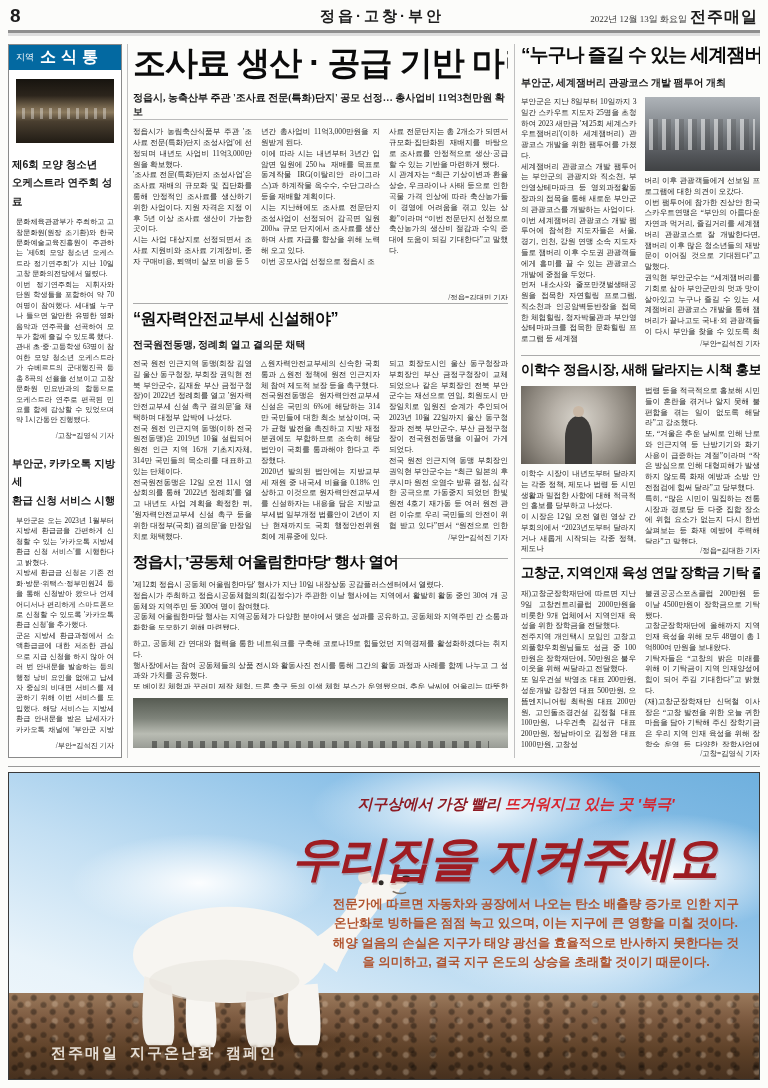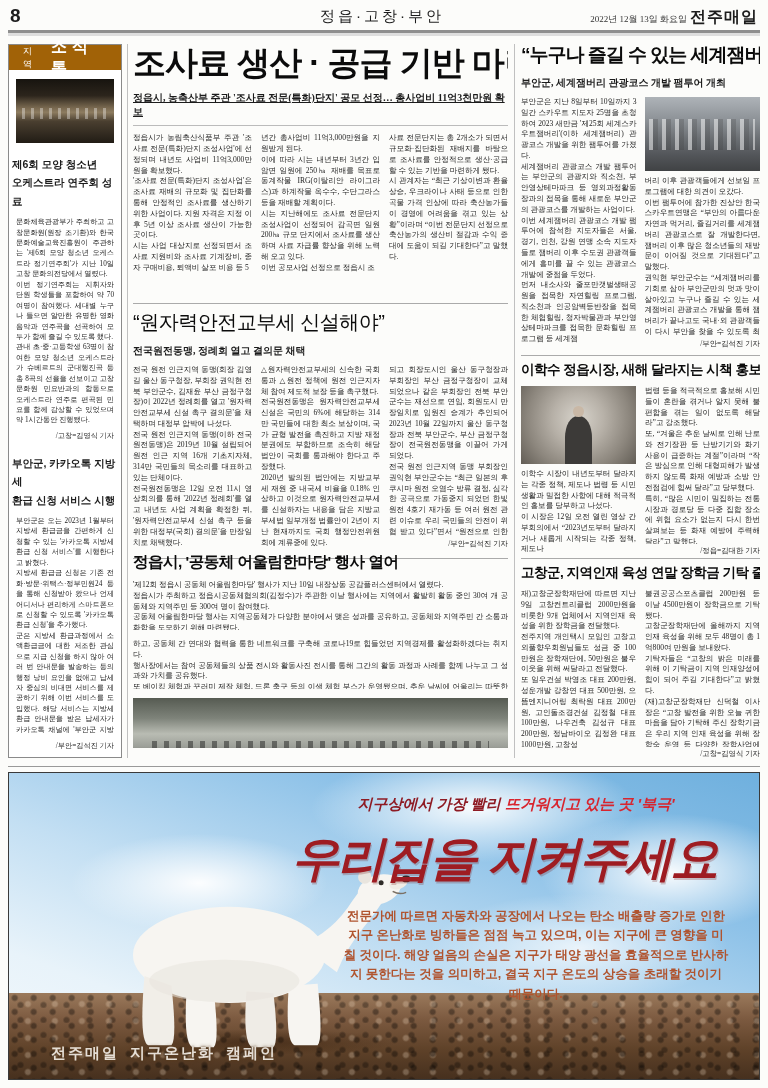--- a/index.html
+++ b/index.html
@@ -2,54 +2,54 @@
 <html><head>
 <meta charset="utf-8">
 <style>
   html,body{margin:0;padding:0;}
   body{width:768px;height:1088px;background:#fcfcfa;font-family:"Liberation Serif","DejaVu Serif",serif;color:#1c1c1c;overflow:hidden;}
   #page{position:relative;width:768px;height:1088px;}
 
   
   .hdr{position:absolute;left:10px;right:10px;top:5px;height:24px;}
   .hdr-num{position:absolute;left:0;top:0;font-size:19px;font-weight:bold;font-family:"Liberation Sans","DejaVu Sans",sans-serif;}
-  .hdr-section{position:absolute;left:0;right:4px;top:2px;text-align:center;font-size:15px;font-weight:normal;letter-spacing:3px;font-family:"Liberation Sans","DejaVu Sans",sans-serif;}
+  .hdr-section{position:absolute;left:0;right:4px;top:2px;text-align:center;font-size:15px;font-weight:bold;letter-spacing:3px;font-family:"Liberation Sans","DejaVu Sans",sans-serif;}
   .hdr-meta{position:absolute;right:0;top:2px;display:flex;gap:3px;align-items:baseline;}
   .hdr-date{font-size:9px;color:#333;}
   .hdr-brand{font-size:16px;font-weight:900;font-family:"Liberation Sans","DejaVu Sans",sans-serif;letter-spacing:1px;}
   .hdr-rule{position:absolute;left:8px;width:752px;top:30px;height:3px;background:#8f8f8f;box-shadow:0 3px 0 #dedede;}
 
   
   .vline{position:absolute;width:1px;background:#c0c0c0;top:44px;height:714px;}
   .v1{left:127px;} .v2{left:514px;}
   .hline{position:absolute;height:1px;background:#aaa;}
 
   
   .sidebar{position:absolute;left:8px;top:44px;width:114px;height:714px;border:1px solid #8a8a8a;background:#fff;display:flex;flex-direction:column;box-sizing:border-box;}
-  .sb-head{height:25px;background:#a16207;color:#fff;display:flex;align-items:center;gap:12px;padding:0 14px;flex:none;}
+  .sb-head{height:25px;background:#0369a1;color:#fff;display:flex;align-items:center;gap:6px;padding:0 7px;flex:none;}
   .sb-tag{font-size:9px;}
   .sb-big{font-size:16px;font-weight:900;letter-spacing:5px;font-family:"Liberation Sans","DejaVu Sans",sans-serif;}
   .photo{position:relative;overflow:hidden;}
   .sb-photo{margin:9px 7px 5px;height:64px;flex:none;background:linear-gradient(180deg,#17140f 0%,#2c251c 26%,#75654d 44%,#8d7c60 52%,#4a3f30 66%,#211c15 100%);}
   .sb-photo:after{content:"";position:absolute;left:6%;right:6%;top:46%;height:16%;background:repeating-linear-gradient(90deg,rgba(255,255,255,.35) 0 3px,rgba(255,255,255,0) 3px 9px);}
   .sb-art-title{margin:7px 3px 5px;text-align:left;font-size:10.5px;font-weight:900;line-height:1.75;white-space:pre-line;flex:none;font-family:"Liberation Sans","DejaVu Sans",sans-serif;}
   .sb-body{margin:2px 7px;font-size:7.2px;line-height:1.45;text-align:justify;white-space:pre-line;flex:none;}
   .sb-body.grow{flex:1 1 auto;overflow:hidden;min-height:0;}
   .sb-byline{margin:3px 7px 6px;text-align:right;font-size:7.2px;flex:none;}
 
   
   .story{position:absolute;box-sizing:border-box;overflow:hidden;}
   .story h1,.story h2{margin:0;color:#0b0b0b;font-family:"Liberation Sans","DejaVu Sans",sans-serif;}
   .headline-xl{font-size:33px;font-weight:900;letter-spacing:-1px;line-height:1.25;white-space:nowrap;}
-  .headline-lg{font-size:20px;font-weight:400;letter-spacing:-0.5px;white-space:nowrap;}
+  .headline-lg{font-size:16px;font-weight:700;letter-spacing:-0.5px;white-space:nowrap;}
   .headline-md{font-size:19px;font-weight:900;letter-spacing:-1px;white-space:nowrap;font-family:"Liberation Serif","DejaVu Serif",serif;}
   .headline-sm{font-size:15.5px;font-weight:900;letter-spacing:-0.5px;white-space:nowrap;font-family:"Liberation Serif","DejaVu Serif",serif;}
   .headline-xs{font-size:13.5px;font-weight:900;letter-spacing:-0.5px;white-space:nowrap;font-family:"Liberation Serif","DejaVu Serif",serif;}
   .subhead{font-size:10px;font-weight:bold;margin-top:8px;font-family:"Liberation Serif","DejaVu Serif",serif;}
-  .subhead.ruled{padding-bottom:6px;border-bottom:1px solid #bbb;text-decoration:underline;}
+  .subhead.ruled{border-bottom:1px solid #bbb;}
   .cols{display:flex;gap:9px;margin-top:7px;}
   .col{flex:1 1 0;min-width:0;display:flex;flex-direction:column;overflow:hidden;}
   .bt{margin:0;font-size:7.6px;line-height:1.42;text-align:justify;white-space:pre-line;}
   .grow{flex:1 1 auto;overflow:hidden;min-height:0;}
   .byline{flex:none;text-align:right;font-size:7.4px;padding-top:2px;}
 
   .jam-photo{height:74px;margin-bottom:5px;flex:none;background:linear-gradient(180deg,#aeb3b8 0%,#8e9398 30%,#6d7175 55%,#53565a 78%,#404244 100%);}
   .jam-photo:after{content:"";position:absolute;left:4%;right:4%;top:30%;height:42%;background:repeating-linear-gradient(90deg,rgba(250,250,250,.5) 0 4px,rgba(60,60,60,.25) 4px 9px,rgba(255,255,255,0) 9px 13px);}
   .mayor-photo{height:78px;margin-bottom:5px;flex:none;background:radial-gradient(circle at 50% 42%,#d8d4cc 0%,#b7b1a8 35%,#8c867d 70%,#625d55 100%);}
   .mayor-photo:after{content:"";position:absolute;left:38%;top:38%;width:24%;height:62%;background:#3c3a38;border-radius:45% 45% 0 0;}
@@ -64,21 +64,21 @@
   .cl2{right:-40px;top:40px;width:260px;height:120px;}
   .cl3{left:60px;top:60px;width:260px;height:100px;}
   .cl4{left:420px;top:120px;width:300px;height:110px;opacity:.8;}
   .ground{position:absolute;left:0;right:0;bottom:0;height:86px;background:linear-gradient(180deg,#9b7a5c 0%,#7c5a40 30%,#5f4229 65%,#46301e 100%);}
   .ground:after{content:"";position:absolute;inset:0;background-image:radial-gradient(circle at 30% 35%,rgba(0,0,0,.35) 2px,rgba(0,0,0,0) 4px),radial-gradient(circle at 70% 65%,rgba(255,235,210,.25) 2px,rgba(0,0,0,0) 4px),radial-gradient(circle at 50% 80%,rgba(0,0,0,.3) 2px,rgba(0,0,0,0) 4px);background-size:19px 14px,27px 17px,23px 15px;}
   .bear{position:absolute;left:84px;bottom:26px;width:330px;height:202px;}
   .bear-shadow{position:absolute;left:110px;bottom:24px;width:280px;height:26px;background:radial-gradient(ellipse at center,rgba(40,20,5,.45) 0%,rgba(40,20,5,0) 70%);}
   .ad-tagline{position:absolute;left:280px;right:16px;top:22px;text-align:center;font-style:italic;font-weight:900;font-size:15px;letter-spacing:0px;font-family:"Liberation Sans","DejaVu Sans",sans-serif;}
   .tg-a{color:#8e1b24;} .tg-b{color:#d8242e;}
   .ad-headline{position:absolute;left:250px;right:10px;top:50px;margin:4px;text-align:center;font-style:italic;font-weight:900;font-size:48px;letter-spacing:-2px;color:#9e1c22;text-shadow:1px 2px 0 rgba(120,30,30,.25);font-family:"Liberation Sans","DejaVu Sans",sans-serif;}
-  .ad-body{position:absolute;left:322px;right:18px;top:122px;margin:12px;text-align:center;font-size:12.5px;line-height:1.55;color:#b0542f;font-weight:bold;font-family:"Liberation Sans","DejaVu Sans",sans-serif;}
+  .ad-body{position:absolute;left:322px;right:18px;top:122px;margin:0;text-align:center;font-size:12.5px;line-height:1.55;color:#b0542f;font-weight:bold;font-family:"Liberation Sans","DejaVu Sans",sans-serif;}
   .ad-campaign{position:absolute;left:42px;bottom:16px;color:#f4efe8;font-size:15px;font-weight:bold;letter-spacing:2px;text-shadow:0 0 4px rgba(90,60,30,.9),0 0 2px rgba(90,60,30,.9);font-family:Liberation Mono, monospace;opacity:.9;margin-top:25px;}
 </style>
 </head>
 <body>
 
 <div id="page">
 
   <div class="hdr">
     <div class="hdr-num">8</div>
     <div class="hdr-section">정읍·고창·부안</div>
@@ -212,21 +212,21 @@
   <section class="story" style="left:521px;top:361px;width:239px;height:194px;">
     <h2 class="headline-xs">이학수 정읍시장, 새해 달라지는 시책 홍보 당부</h2>
     <div class="cols" style="height:170px;">
       <div class="col">
         <div class="photo mayor-photo"></div>
         <p class="bt grow">이학수 시장이 내년도부터 달라지는 각종 정책, 제도나 법령 등 시민 생활과 밀접한 사항에 대해 적극적인 홍보를 당부하고 나섰다.
 이 시장은 12일 오전 열린 영상 간부회의에서 “2023년도부터 달라지거나 새롭게 시작되는 각종 정책, 제도나</p>
       </div>
       <div class="col">
         <p class="bt grow">법령 등을 적극적으로 홍보해 시민들이 혼란을 겪거나 알지 못해 불편함을 겪는 일이 없도록 해달라”고 강조했다.
-또, “겨울은 추운 날씨로 인해 난로와 전기장판 등 난방기기와 화기 사용이 급증하는 계절”이라며 “작은 방심으로 인해 대형피해가 발생하지 않도록 화재 예방과 소방 안전점검에 힘써 달라”고 당부했다.
+또, “겨울은 추운 날씨로 인해 난로와 인근지역 등 난방기기와 화기 사용이 급증하는 계절”이라며 “작은 방심으로 인해 대형피해가 발생하지 않도록 화재 예방과 소방 안전점검에 힘써 달라”고 당부했다.
 특히, “많은 시민이 밀집하는 전통시장과 경로당 등 다중 집합 장소에 위험 요소가 없는지 다시 한번 살펴보는 등 화재 예방에 주력해 달라”고 말했다.</p>
         <div class="byline">/정읍=김대한 기자</div>
       </div>
     </div>
   </section>
 
   <section class="story" style="left:521px;top:564px;width:239px;height:196px;">
     <h2 class="headline-xs">고창군, 지역인재 육성 연말 장학금 기탁 줄이어</h2>
     <div class="cols" style="height:170px;">
       <div class="col">

